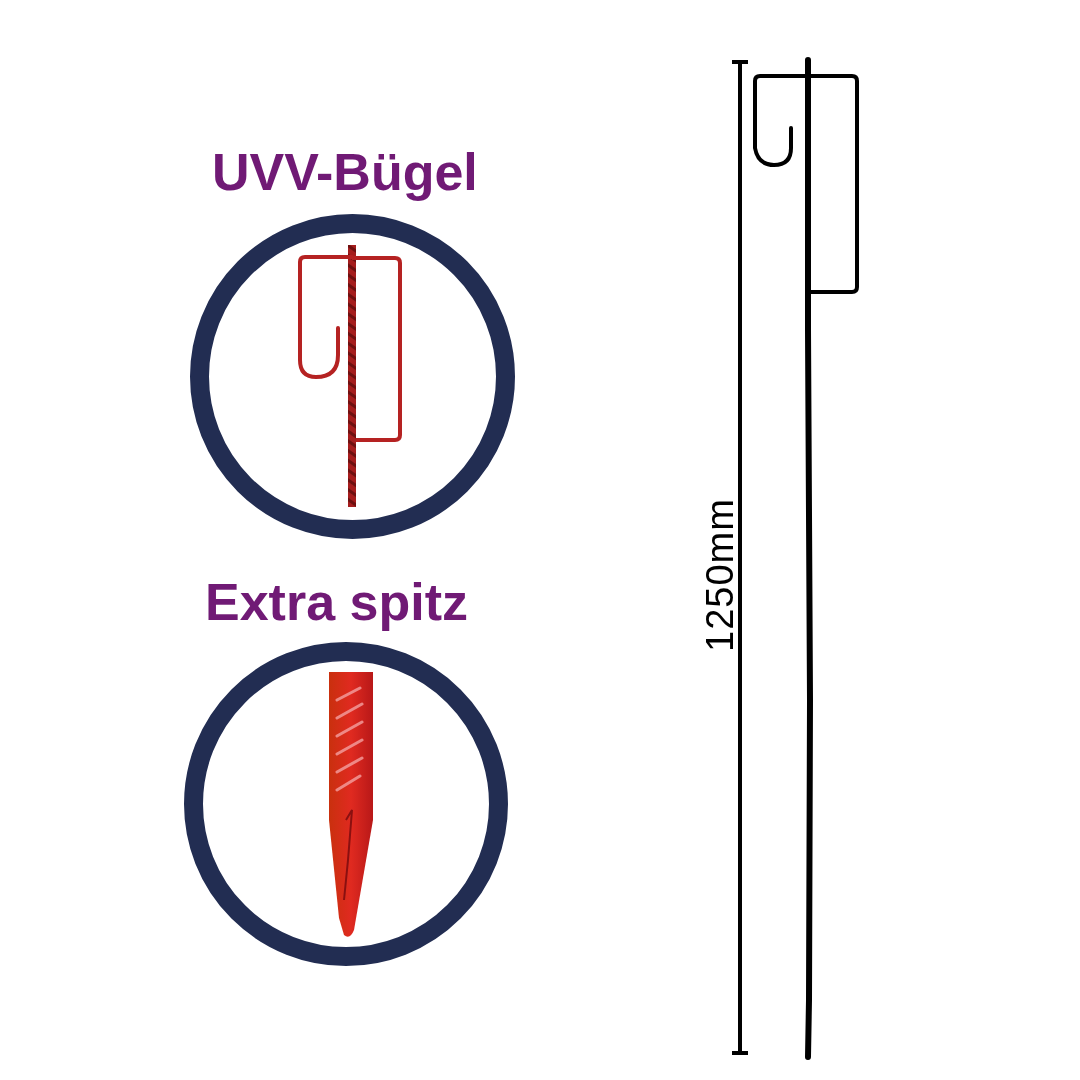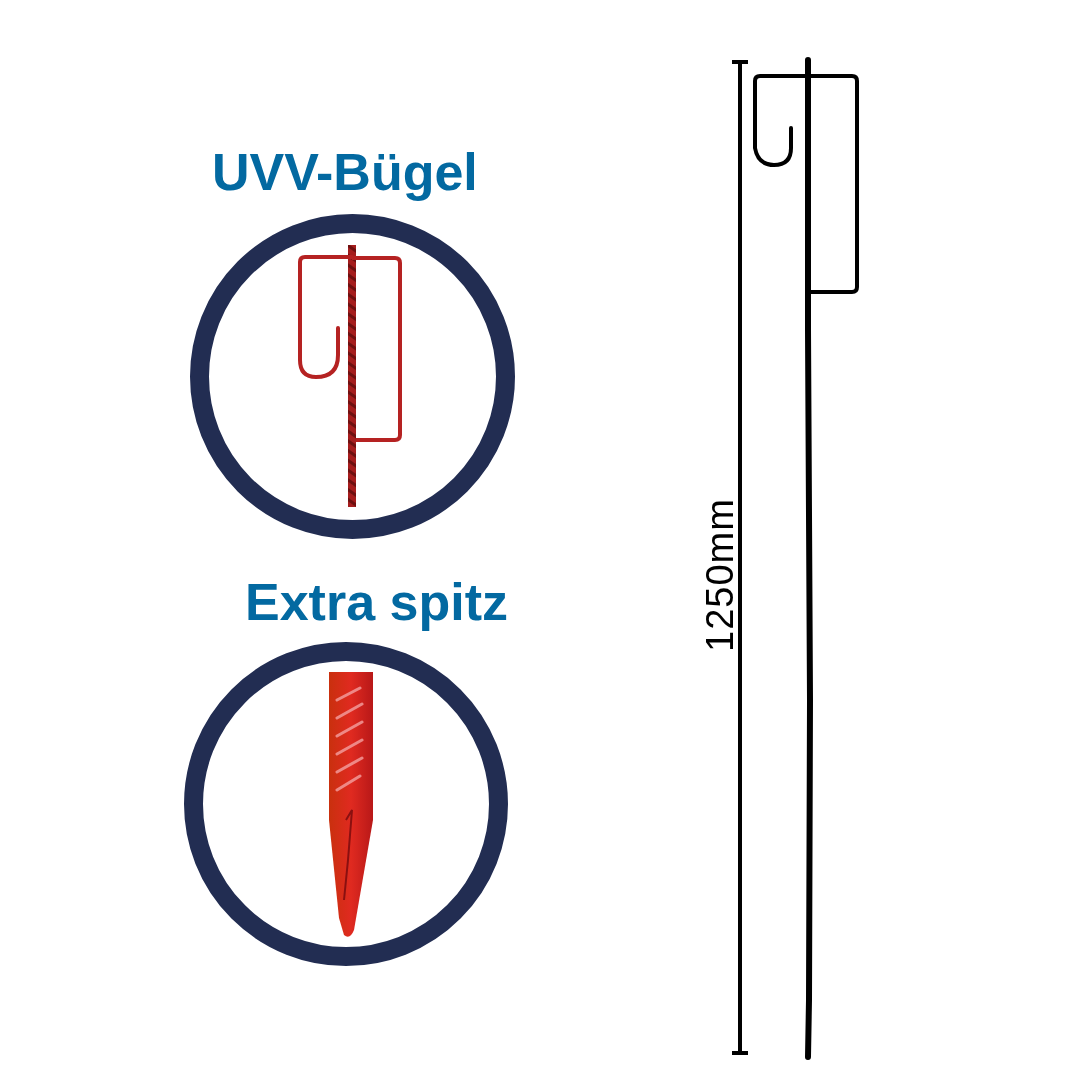--- a/index.html
+++ b/index.html
@@ -1,20 +1,20 @@
 <!DOCTYPE html>
 <html><head>
 <meta charset="utf-8">
 <style>
   html, body { margin: 0; padding: 0; background: #ffffff; }
   body { width: 1080px; height: 1080px; position: relative; overflow: hidden;
          font-family: "Liberation Sans", sans-serif; }
-  .title { position: absolute; font-weight: bold; color: #0369a1; font-size: 52px; line-height: 1; white-space: nowrap; }
+  .title { position: absolute; font-weight: bold; color: #701a75; font-size: 52px; line-height: 1; white-space: nowrap; }
   #t1 { left: 212px; top: 146px; }
-  #t2 { left: 205px; top: 576px; margin-left: 40px; }
+  #t2 { left: 205px; top: 576px; }
   .circle { position: absolute; border-radius: 50%; box-sizing: border-box; border: 19px solid #222d52; background: #fff; }
   #c1 { left: 190px; top: 214px; width: 325px; height: 325px; }
   #c2 { left: 184px; top: 642px; width: 324px; height: 324px; }
   svg { position: absolute; left: 0; top: 0; }
   .dim-label { position: absolute; left: 720px; top: 575px; transform: translate(-50%,-50%) rotate(-90deg);
                font-size: 38px; color: #000; white-space: nowrap; letter-spacing: 1px; }
 </style>
 </head>
 <body>
 

